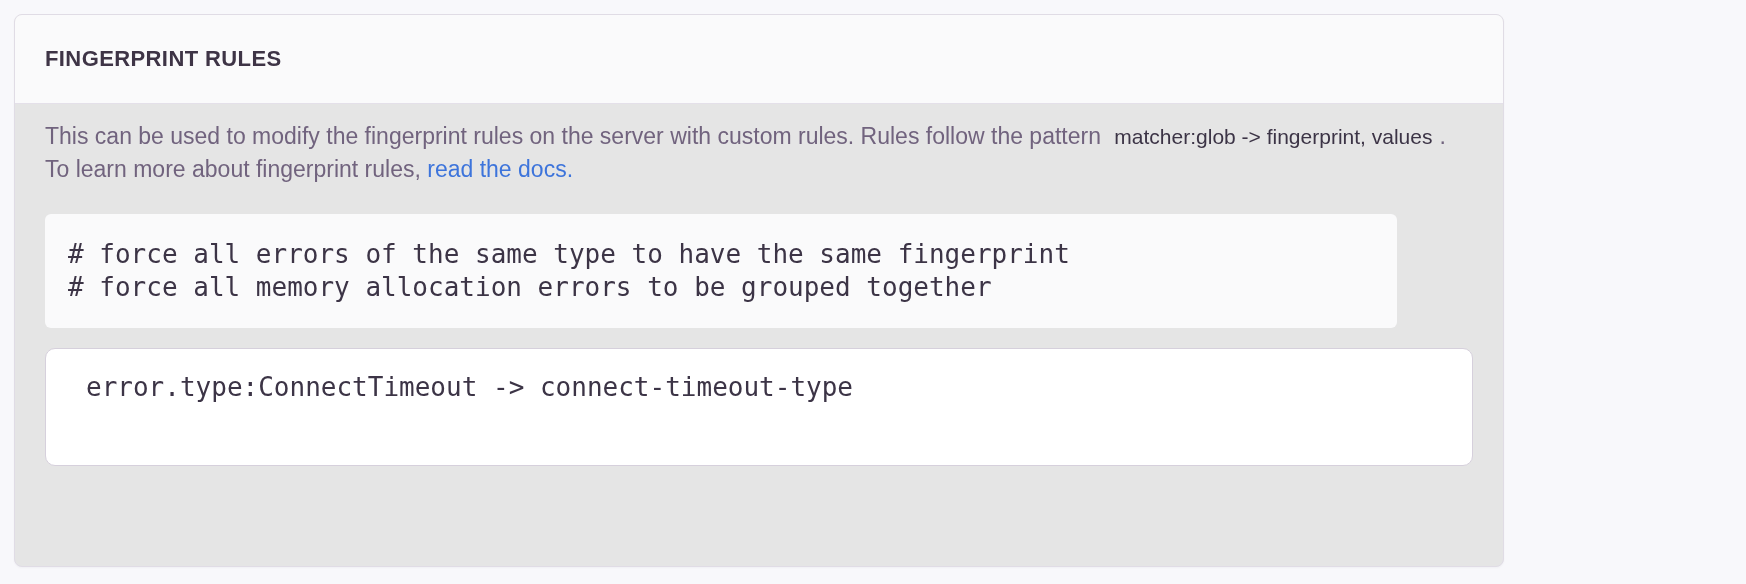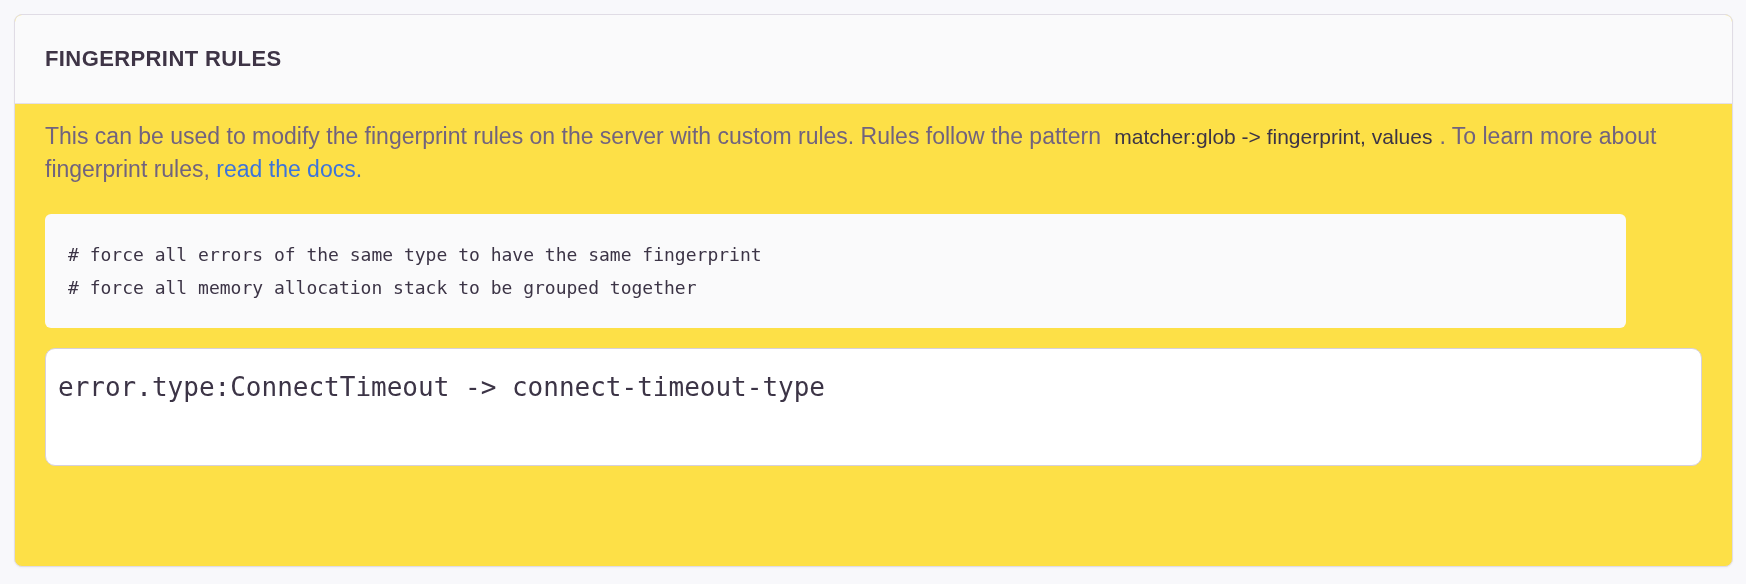--- a/index.html
+++ b/index.html
@@ -5,22 +5,22 @@
   * { box-sizing: border-box; }
   html, body {
     margin: 0; padding: 0;
     width: 1746px; height: 584px;
     background: #f8f8fb;
     font-family: "Liberation Sans", sans-serif;
   }
   .card {
     position: absolute;
     left: 14px; top: 14px;
-    width: 1719px; height: 553px;
-    background: #fde047;
+    width: 1490px; height: 553px;
+    background: #e5e5e5;
     border: 1px solid #e0dce5;
     border-radius: 8px;
     box-shadow: 0 1px 2px rgba(60,52,70,0.04);
     overflow: hidden;
   }
   .card-header {
     height: 89px;
     display: flex;
     align-items: center;
     padding: 0 30px;
@@ -57,36 +57,36 @@
   .after-link {
     color: #3d74db;
   }
   .example-block {
     margin-top: 28px;
     margin-right: 76px;
     background: #fafafb;
     border-radius: 6px;
     padding: 24px 20px 24px 23px;
     font-family: "DejaVu Sans Mono", monospace;
-    font-size: 18px;
+    font-size: 26px;
     line-height: 33px;
     color: #3c3446;
   }
   .code-line {
     white-space: pre;
   }
   .rules-textarea {
     display: block;
     margin-top: 20px;
     width: 100%;
     height: 118px;
     background: #ffffff;
     border: 1px solid #d6d0dc;
     border-radius: 10px;
-    padding: 22px 12px;
+    padding: 22px 40px;
     font-family: "DejaVu Sans Mono", monospace;
     font-size: 26px;
     line-height: 33px;
     color: #3c3446;
     resize: none;
     outline: none;
     white-space: pre;
     overflow: hidden;
   }
 </style>
@@ -101,20 +101,20 @@
 
   <div class="card-body">
 
     <div class="description">
       <span>This can be used to modify the fingerprint rules on the server with custom rules. Rules follow the pattern</span>
       <code class="inline-code">matcher:glob -&gt; fingerprint, values</code><span>. To learn more about fingerprint rules, </span><a class="docs-link">read the docs</a><span class="after-link">.</span>
     </div>
 
     <div class="example-block">
       <div class="code-line"># force all errors of the same type to have the same fingerprint</div>
-      <div class="code-line"># force all memory allocation stack to be grouped together</div>
+      <div class="code-line"># force all memory allocation errors to be grouped together</div>
     </div>
 
     <textarea class="rules-textarea" spellcheck="false" style="">error.type:ConnectTimeout -&gt; connect-timeout-type</textarea>
 
   </div>
 
 </div>
 
 </body></html>

